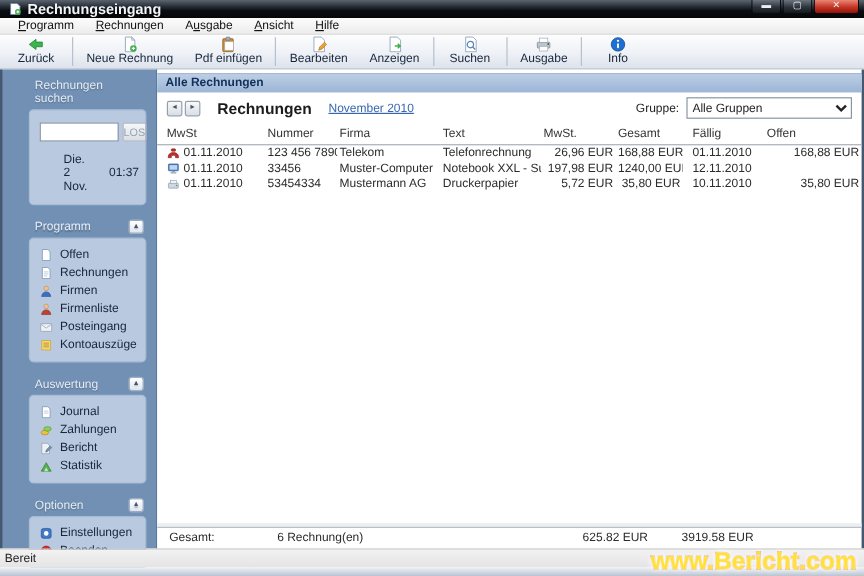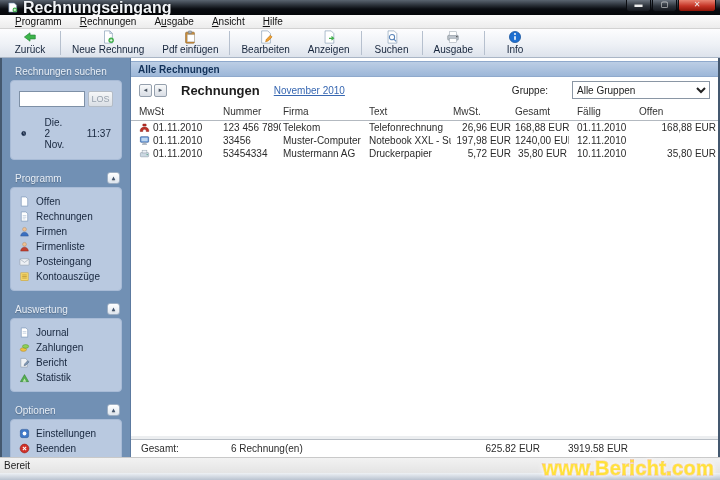--- a/index.html
+++ b/index.html
@@ -9,21 +9,21 @@
     font-family:"Liberation Sans", sans-serif; font-size:10px; color:#222;
     background:#fff;
   }
   
   .titlebar {
     position:absolute; top:0; left:0; right:0; height:15px;
     background:linear-gradient(#5a6470 0%, #2a3038 35%, #0a0d12 60%, #05070a 100%);
     display:flex; align-items:center; padding:0 4px;
   }
   .titlebar .app-icon { width:11px; height:11px; margin:0 5px 0 3px; }
-  .titlebar .title { color:#f2f5f8; font-size:16px; font-weight:bold; text-shadow:0 1px 2px #000; }
+  .titlebar .title { color:#f2f5f8; font-size:12px; font-weight:bold; text-shadow:0 1px 2px #000; }
   .winbtns { margin-left:auto; display:flex; gap:1px; align-items:flex-start; height:100%; }
   .winbtn {
     width:25px; height:12px; border-radius:0 0 3px 3px;
     background:linear-gradient(#6a737e, #2d333b 55%, #14181e);
     border:1px solid #0a0c10; border-top:none;
     color:#eee; font-size:8px; line-height:10px; text-align:center; cursor:default;
   }
   .winbtn.close { background:linear-gradient(#e98573, #c43325 55%, #8f1407); width:38px; }
   
   .menubar {
@@ -44,21 +44,21 @@
     display:flex; flex-direction:column; align-items:center; 
     padding:1px 9px 1px; min-width:56px; gap:0px; color:#16253c;
   }
   .tb-btn svg { width:14px; height:14px; }
   .tb-sep { width:1px; background:#b6c0ce; margin:2px 2px; }
   
   .content { position:absolute; top:58px; left:0; right:0; bottom:23px; display:flex; }
   
   .sidebar {
     width:131px; background:#7190b4; border-right:1px solid #5c7aa0;
-    padding:6px 8px 6px 8px; display:flex; flex-direction:column;
+    padding:6px 8px 6px 22px; display:flex; flex-direction:column;
     border-left:2px solid #44586f;
   }
   .side-sec-head {
     display:flex; align-items:center; justify-content:space-between;
     color:#e6edf6; padding:2px 2px 3px 5px; text-shadow:0 1px 1px rgba(0,0,0,.25);
   }
   .collapse-btn {
     width:13px; height:12px; background:linear-gradient(#ffffff,#dfe6ef);
     border:1px solid #9fb0c4; border-radius:3px; font-size:7px; line-height:10px;
     text-align:center; color:#44566e; cursor:default;
@@ -92,21 +92,21 @@
     color:#123159; font-weight:bold; display:flex; align-items:center; padding-left:7px;
   }
   .nav-row { height:26px; display:flex; align-items:center; padding:0 8px 0 8px; }
   .nav-btn {
     width:13px; height:13px; margin-right:2px;
     background:linear-gradient(#f8f9fa,#d9dee5); border:1px solid #95a0ad; border-radius:2px;
     font-size:6px; color:#4a5562; text-align:center; line-height:11px; cursor:default;
   }
   .nav-title { font-size:13px; font-weight:bold; color:#1c1c1c; margin-left:12px; }
   .period-link { color:#3767b1; text-decoration:underline; margin-left:14px; cursor:pointer; }
-  .group-wrap { margin-left:auto; display:flex; align-items:center; gap:24px; }
+  .group-wrap { margin-left:auto; display:flex; align-items:center; gap:6px; }
   .group-select {
     width:138px; height:18px; font-family:"Liberation Sans",sans-serif; font-size:10px;
     border:1px solid #8a96a4; background:#fff; color:#222;
   }
   table.grid { border-collapse:collapse; table-layout:fixed; width:100%; margin-top:1px; }
   table.grid col.c-datum{width:90px} table.grid col.c-nummer{width:60px}
   table.grid col.c-firma{width:86px} table.grid col.c-text{width:84px}
   table.grid col.c-mwst{width:62px} table.grid col.c-gesamt{width:56px}
   table.grid col.c-faellig{width:68px} table.grid col.c-offen{width:auto}
   table.grid th {
@@ -252,21 +252,21 @@
         <div class="search-row">
           <input class="search-input" type="text" value="" style="">
           <button class="los-btn">LOS</button>
         </div>
         <div class="date-row">
           <svg viewBox="0 0 12 12">
               <circle cx="6" cy="6" r="4.8" fill="#1d3050" stroke="#0e1c33" stroke-width=".6"></circle>
               <path d="M6 3.2V6l2 1.4" stroke="#fff" stroke-width="1" fill="none"></path>
             </svg>
           <span>Die. 2 Nov.</span>
-          <span class="time">11:37</span>
+          <span class="time">01:37</span>
         </div>
       </div>
 
       <div class="side-sec-head">
         <span>Programm</span>
         <div class="collapse-btn">▴</div>
       </div>
       <div class="side-panel">
         <div class="side-item">
           <svg viewBox="0 0 12 12">

